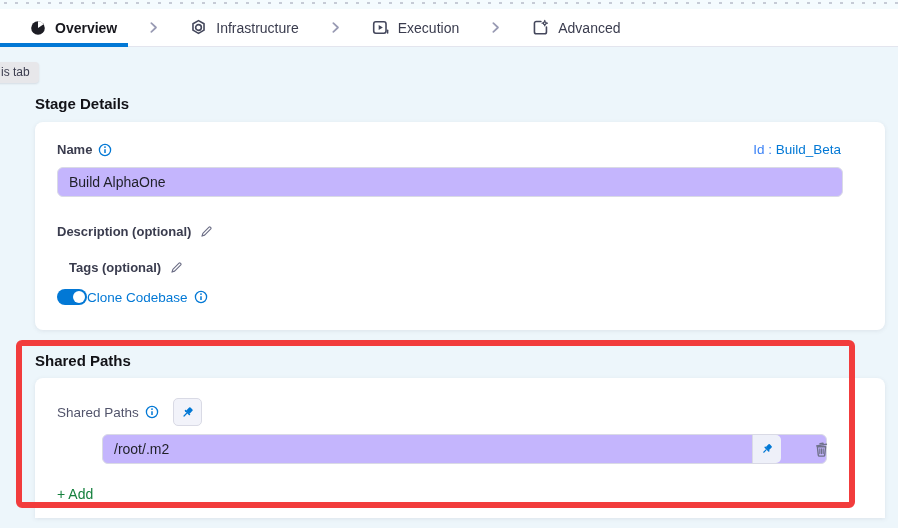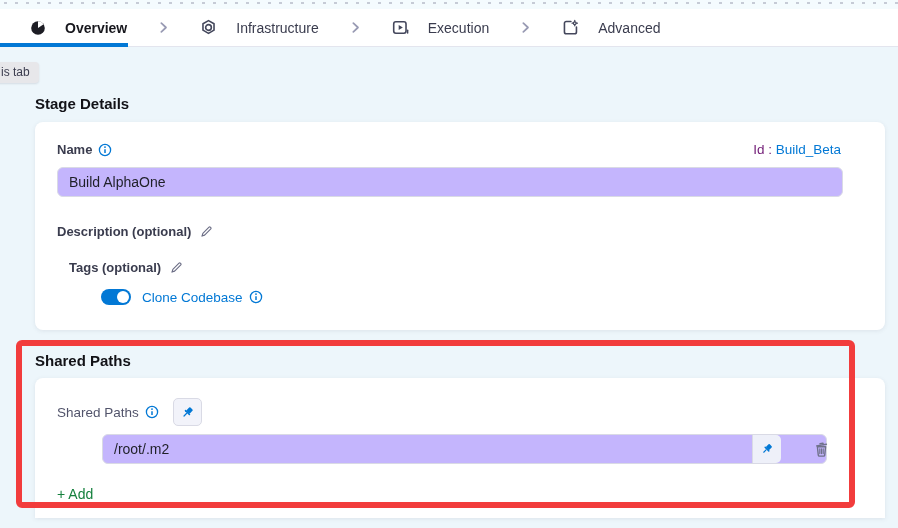--- a/index.html
+++ b/index.html
@@ -14,21 +14,21 @@
     position:absolute;top:0;left:0;width:898px;height:9px;background:#f4fbfe;
     background-image:linear-gradient(90deg,#c6cbd6 0 3px,transparent 3px 11px);
     background-size:11px 2px;background-repeat:repeat-x;background-position:4px 2px;
   }
   
   .tabbar{
     position:absolute;top:9px;left:0;width:898px;height:38px;background:#fff;
     border-bottom:1px solid #e3e5ee;display:flex;align-items:center;padding-left:30px;
     box-sizing:border-box;
   }
-  .tab{display:flex;align-items:center;gap:19px;font-size:14px;color:#3a3c4e;cursor:pointer;white-space:nowrap;}
+  .tab{display:flex;align-items:center;gap:9px;font-size:14px;color:#3a3c4e;cursor:pointer;white-space:nowrap;}
   .tab.active{font-weight:700;color:#17171d;}
   .tab .ticon{display:flex;align-items:center;}
   .chev{margin:0 30px;display:flex;align-items:center;}
   .tab-underline{position:absolute;left:0;bottom:-1px;width:128px;height:4px;background:#0278d5;}
   
   .tooltip-pill{
     position:absolute;left:-8px;top:62px;background:#e7e7ea;color:#3a3c4e;
     font-size:12px;line-height:15px;padding:3px 9px;border-radius:4px;
     box-shadow:0 1px 2px rgba(40,41,61,.12);white-space:nowrap;
   }
@@ -37,32 +37,32 @@
   .h-shared{left:35px;top:352px;z-index:6;}
   .card{
     position:absolute;left:35px;width:850px;background:#fff;border-radius:8px;
     box-shadow:0 1px 4px rgba(96,97,112,.12);
   }
   .card1{top:122px;height:208px;}
   .card2{top:378px;height:140px;border-bottom-left-radius:0;border-bottom-right-radius:0;}
   .field-label{font-size:13px;font-weight:600;color:#3a3c4e;display:flex;align-items:center;gap:6px;}
   .name-row{position:absolute;left:22px;right:44px;top:20px;display:flex;justify-content:space-between;align-items:center;}
   .id-line{font-size:13.5px;}
-  .id-prefix{color:#701a75;}
+  .id-prefix{color:#3b82f6;}
   .id-value{color:#0278d5;cursor:pointer;}
   .text-input{
     box-sizing:border-box;height:30px;border:1px solid #d9dae5;border-radius:6px;
     font-family:"Liberation Sans",sans-serif;font-size:14px;color:#1f2028;
     padding:0 11px;background:#c4b5fd;outline:none;width:100%;
   }
   .name-input-wrap{position:absolute;left:22px;top:45px;width:786px;height:30px;}
   .meta-row{position:absolute;left:22px;display:flex;align-items:center;gap:8px;}
   .desc-row{top:102px;}
   .tags-row{top:138px;margin-left:12px;}
-  .clone-row{top:167px;gap:11px;margin-left:44px;}
+  .clone-row{top:167px;gap:0;}
   .toggle{
     width:30px;height:16px;border-radius:9px;background:#0278d5;position:relative;cursor:pointer;flex:0 0 auto;
   }
   .toggle::after{content:"";position:absolute;top:2px;right:2px;width:12px;height:12px;border-radius:50%;background:#fff;}
   .clone-label{font-size:13.5px;color:#0278d5;display:flex;align-items:center;gap:6px;}
   .info{color:#0278d5;display:inline-flex;align-items:center;cursor:pointer;}
   
   .sp-label-row{position:absolute;left:22px;top:20px;display:flex;align-items:center;gap:14px;}
   .sp-label{font-size:13.5px;font-weight:400;color:#52546b;display:flex;align-items:center;gap:6px;}
   .pin-btn{

